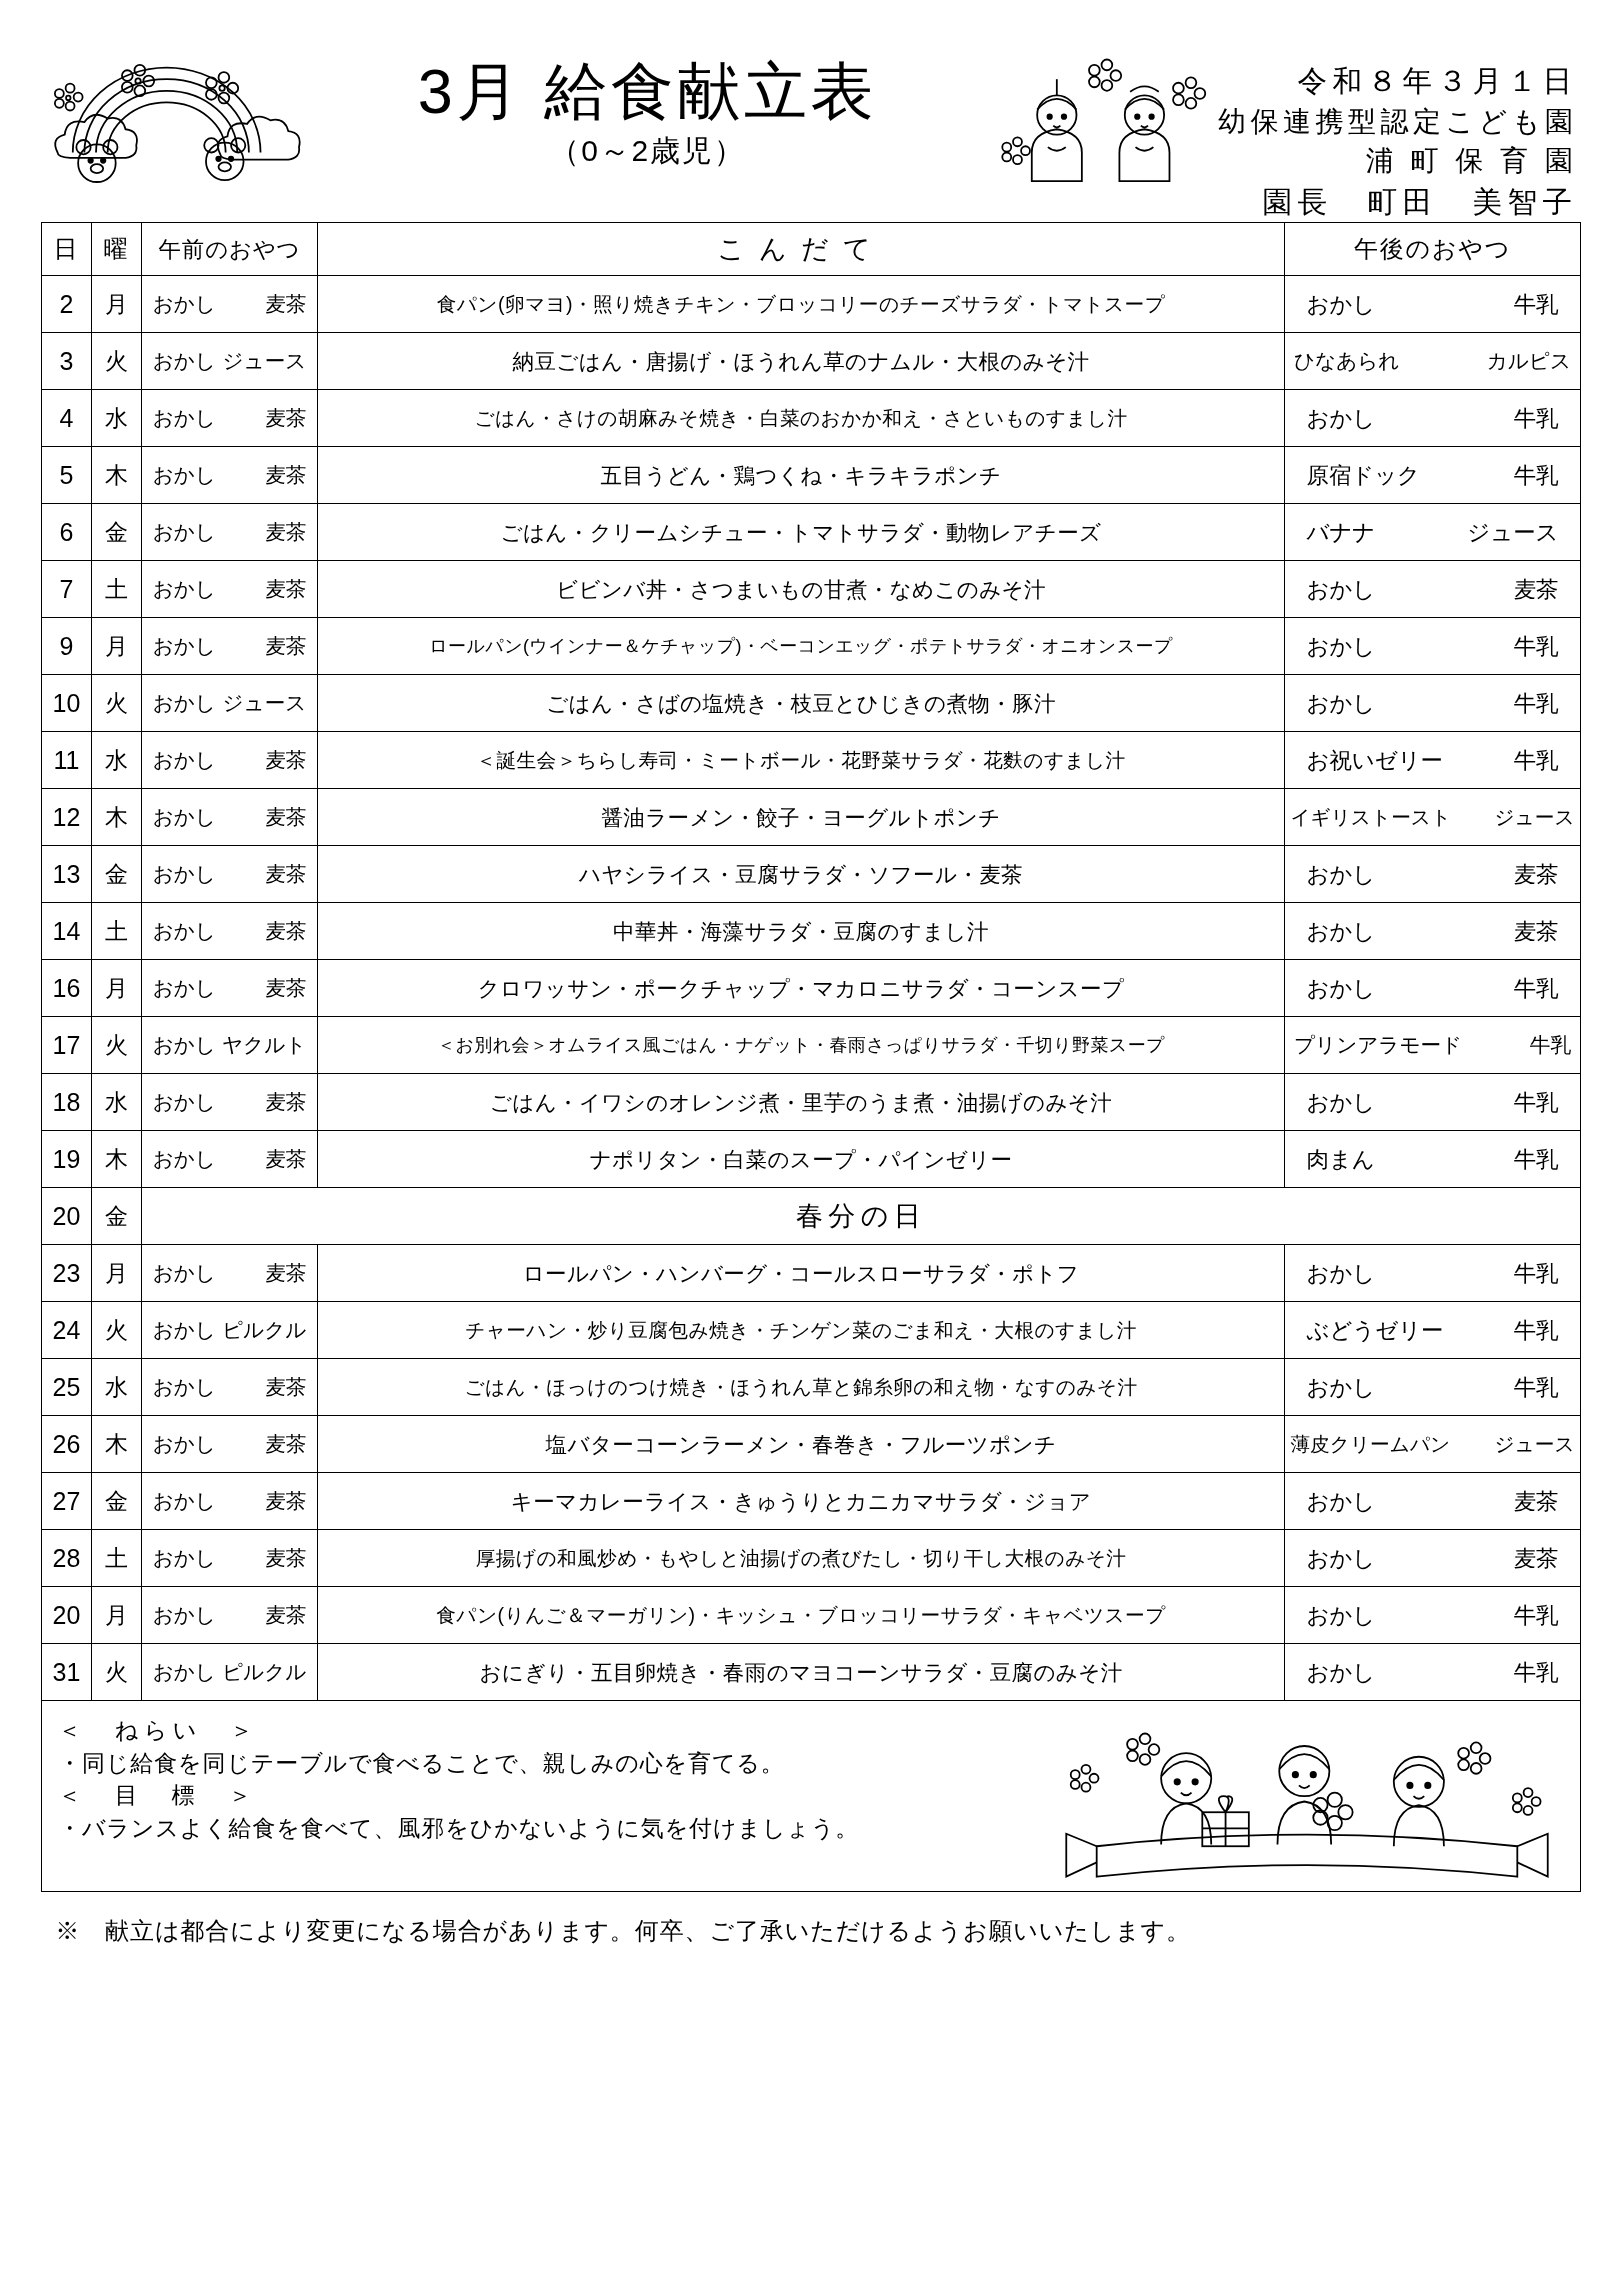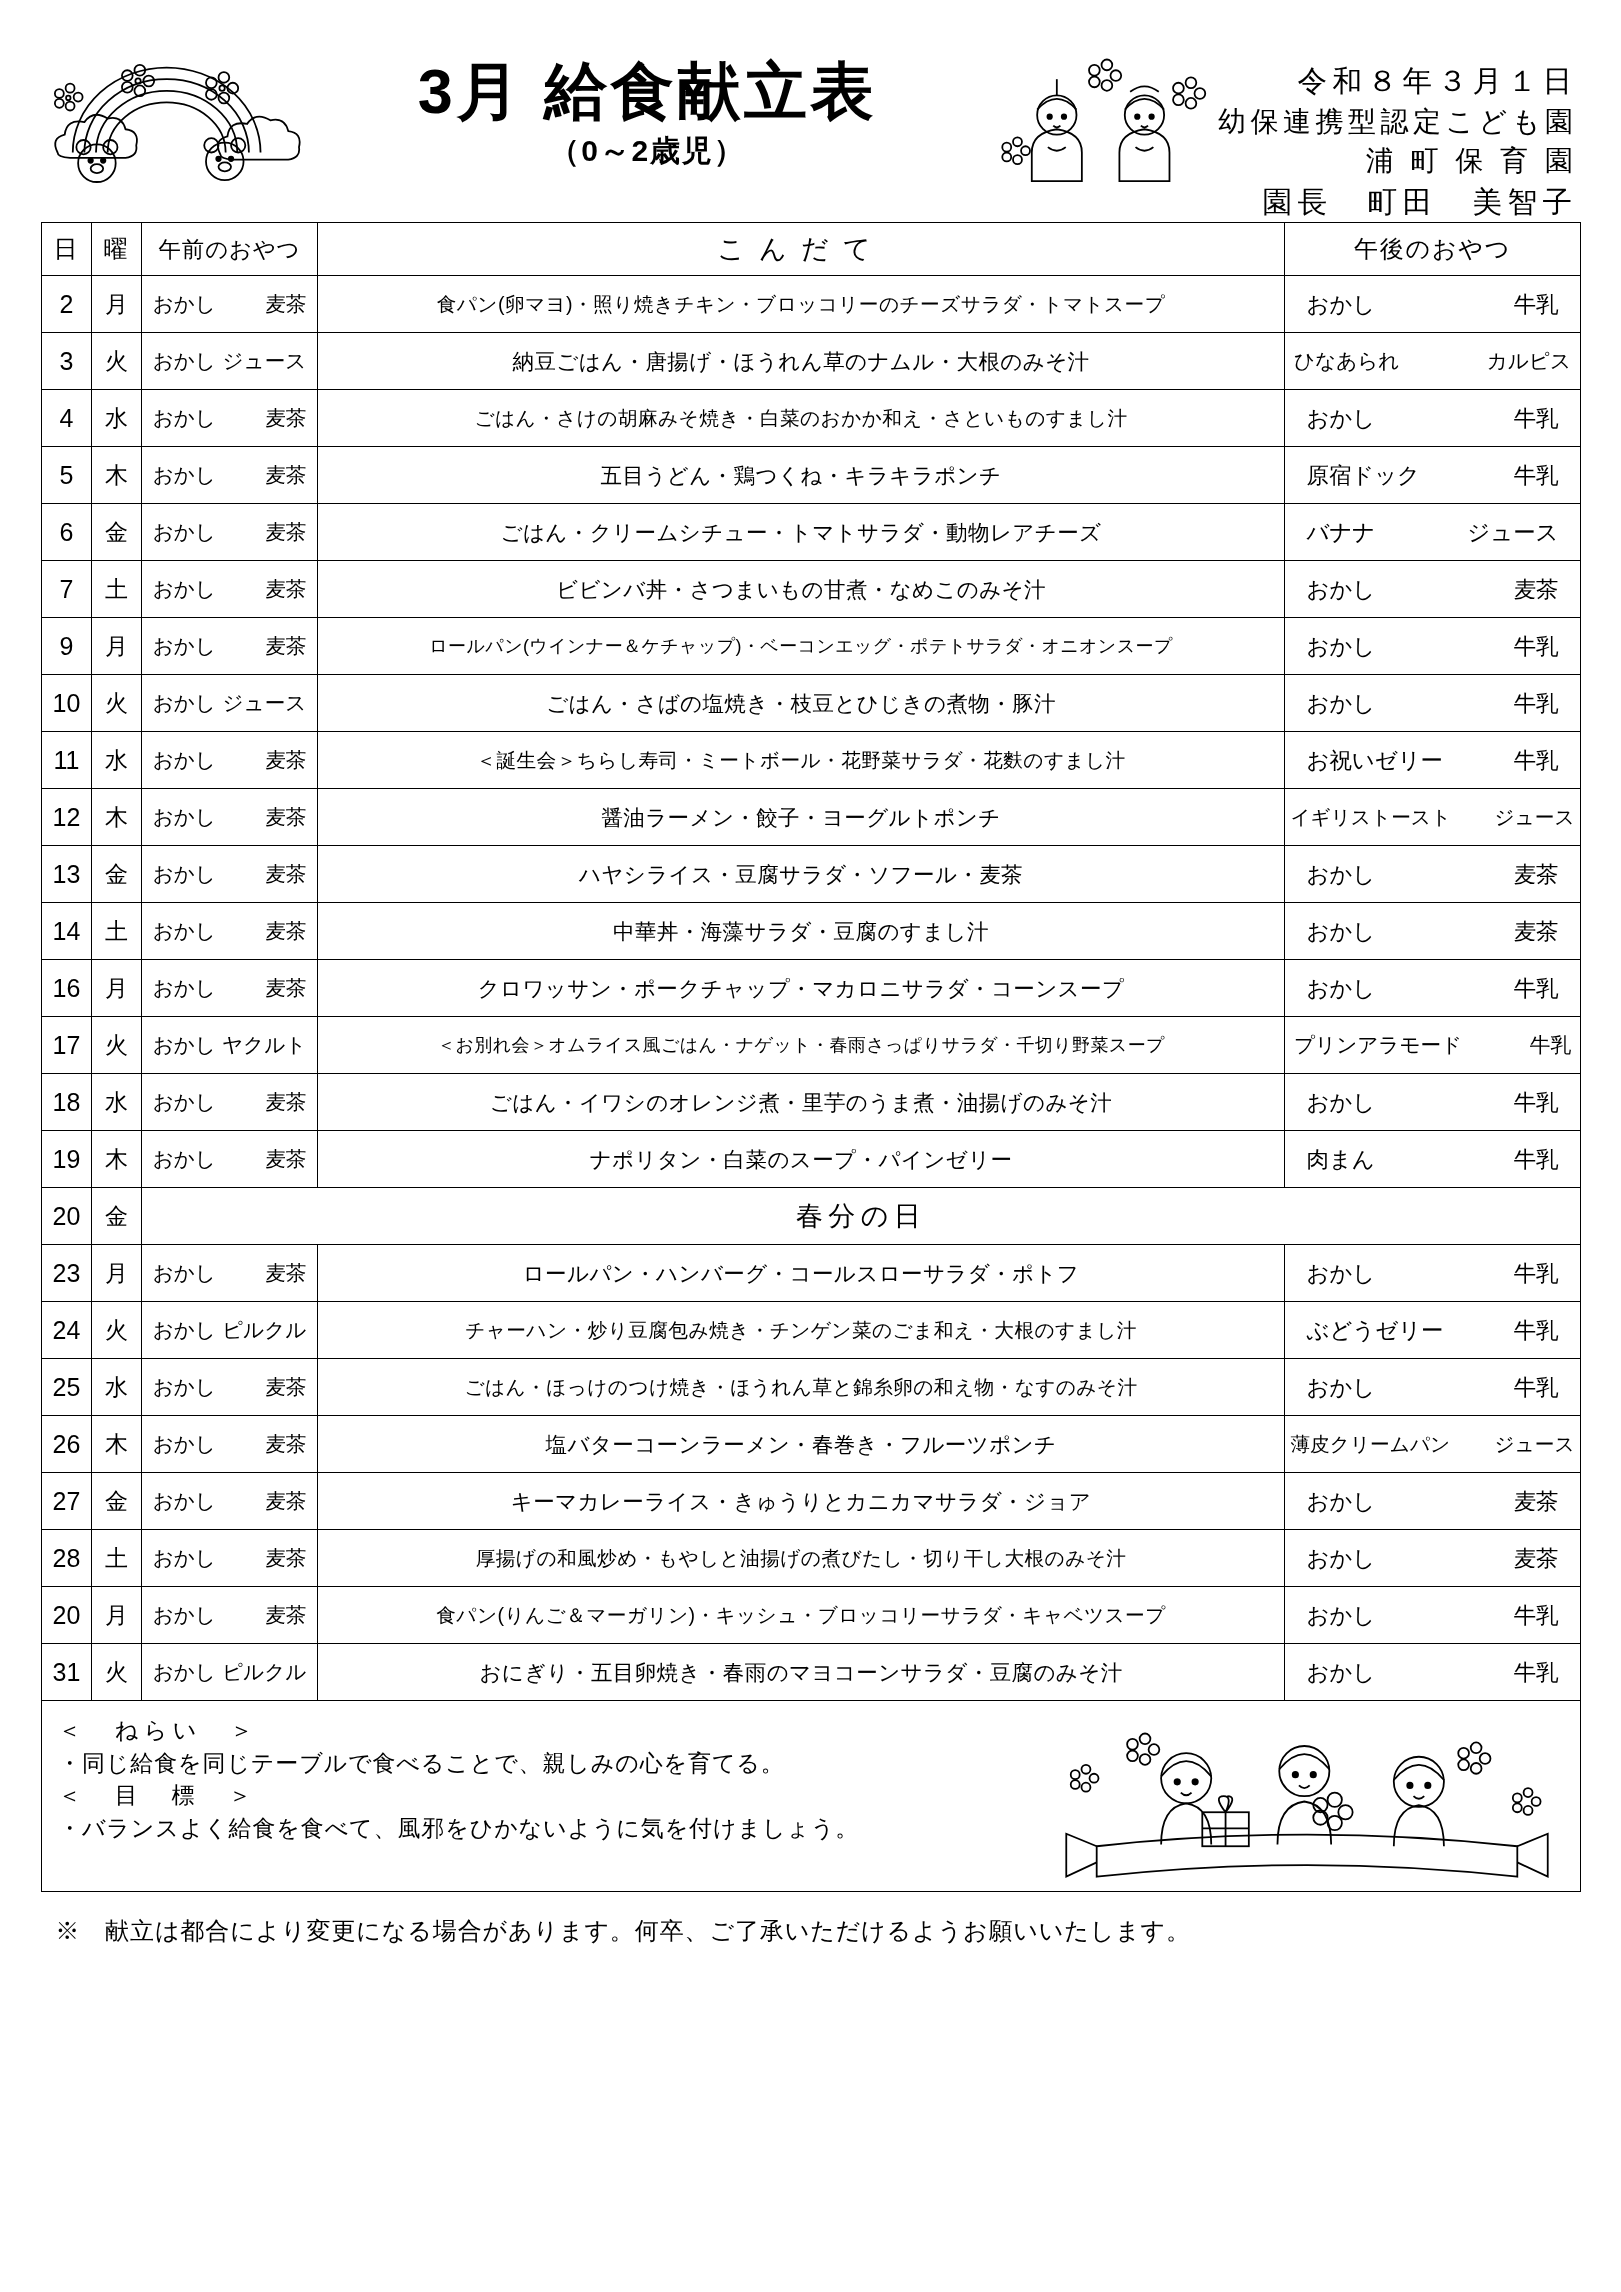--- a/index.html
+++ b/index.html
@@ -36,28 +36,28 @@
     flex: 0 0 296px;
   }
   .header-title-wrap {
     flex: 1 1 auto;
     text-align: center;
     padding-top: 10.7px;
     margin-left: -36px;
   }
   .title-main {
     font-size: 63px;
-    font-weight: bold;
+    font-weight: normal;
     letter-spacing: 3.6px;
     line-height: 1.05;
     white-space: nowrap;
   }
   .title-sub {
     font-size: 30px;
-    font-weight: bold;
+    font-weight: normal;
     letter-spacing: 1.8px;
     margin-top: 7.2px;
   }
   .header-art-right {
     width: 224px;
     height: 152px;
     flex: 0 0 224px;
     position: relative;
   }
   .header-meta {

